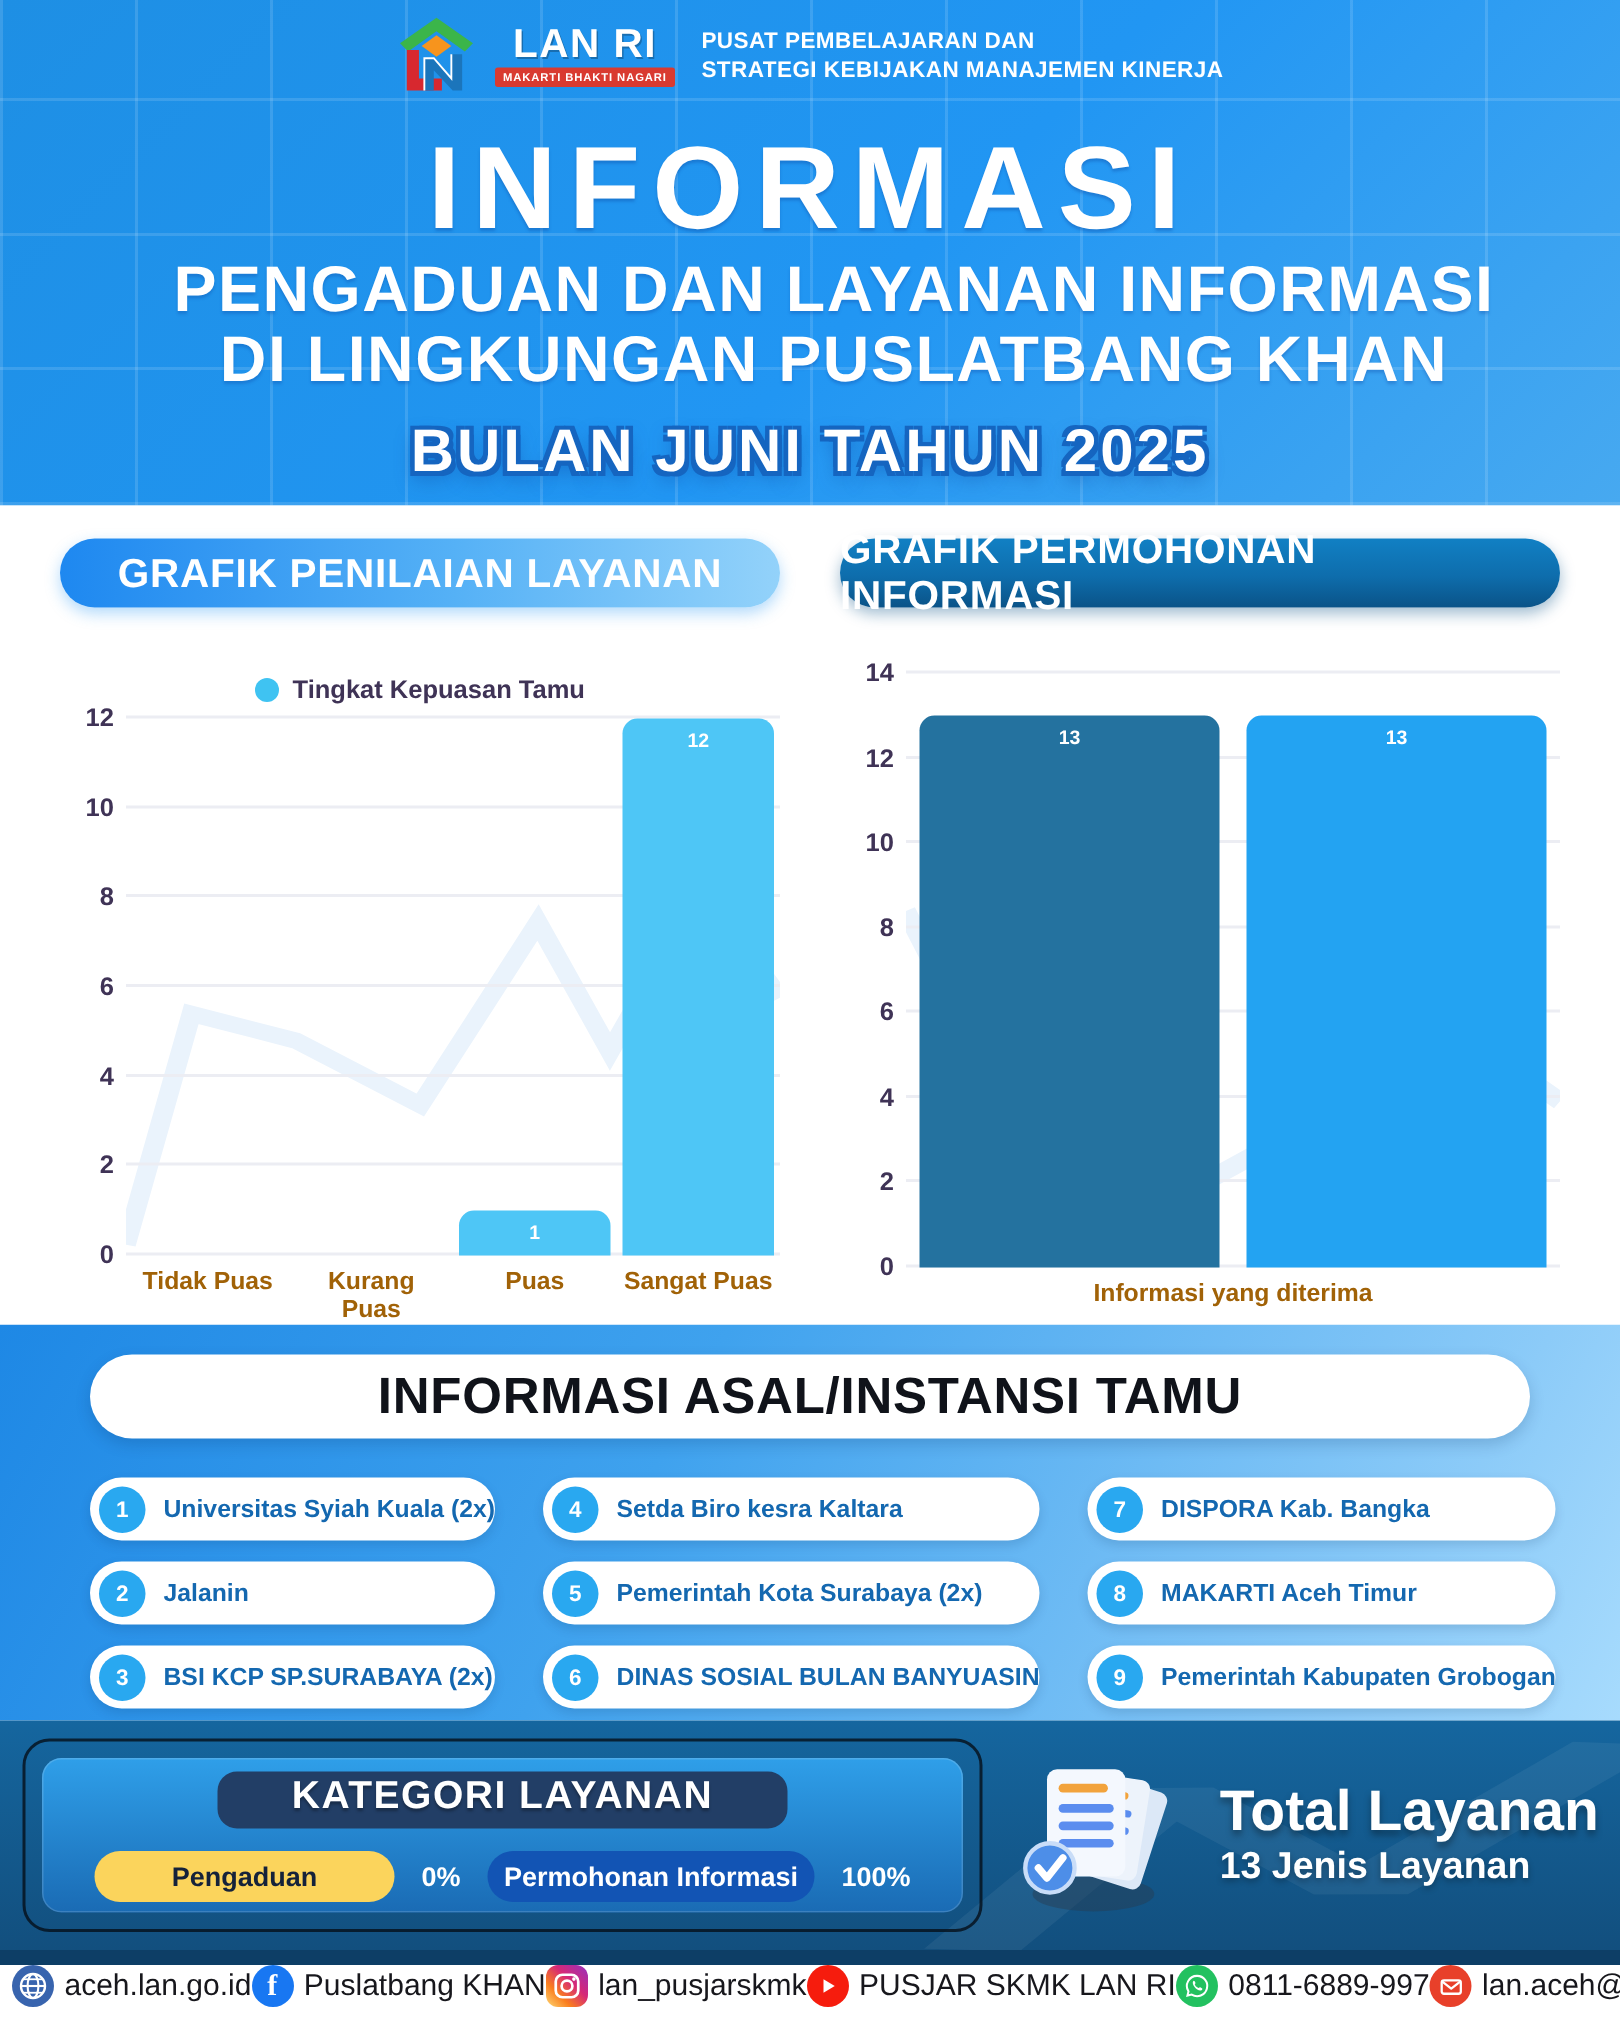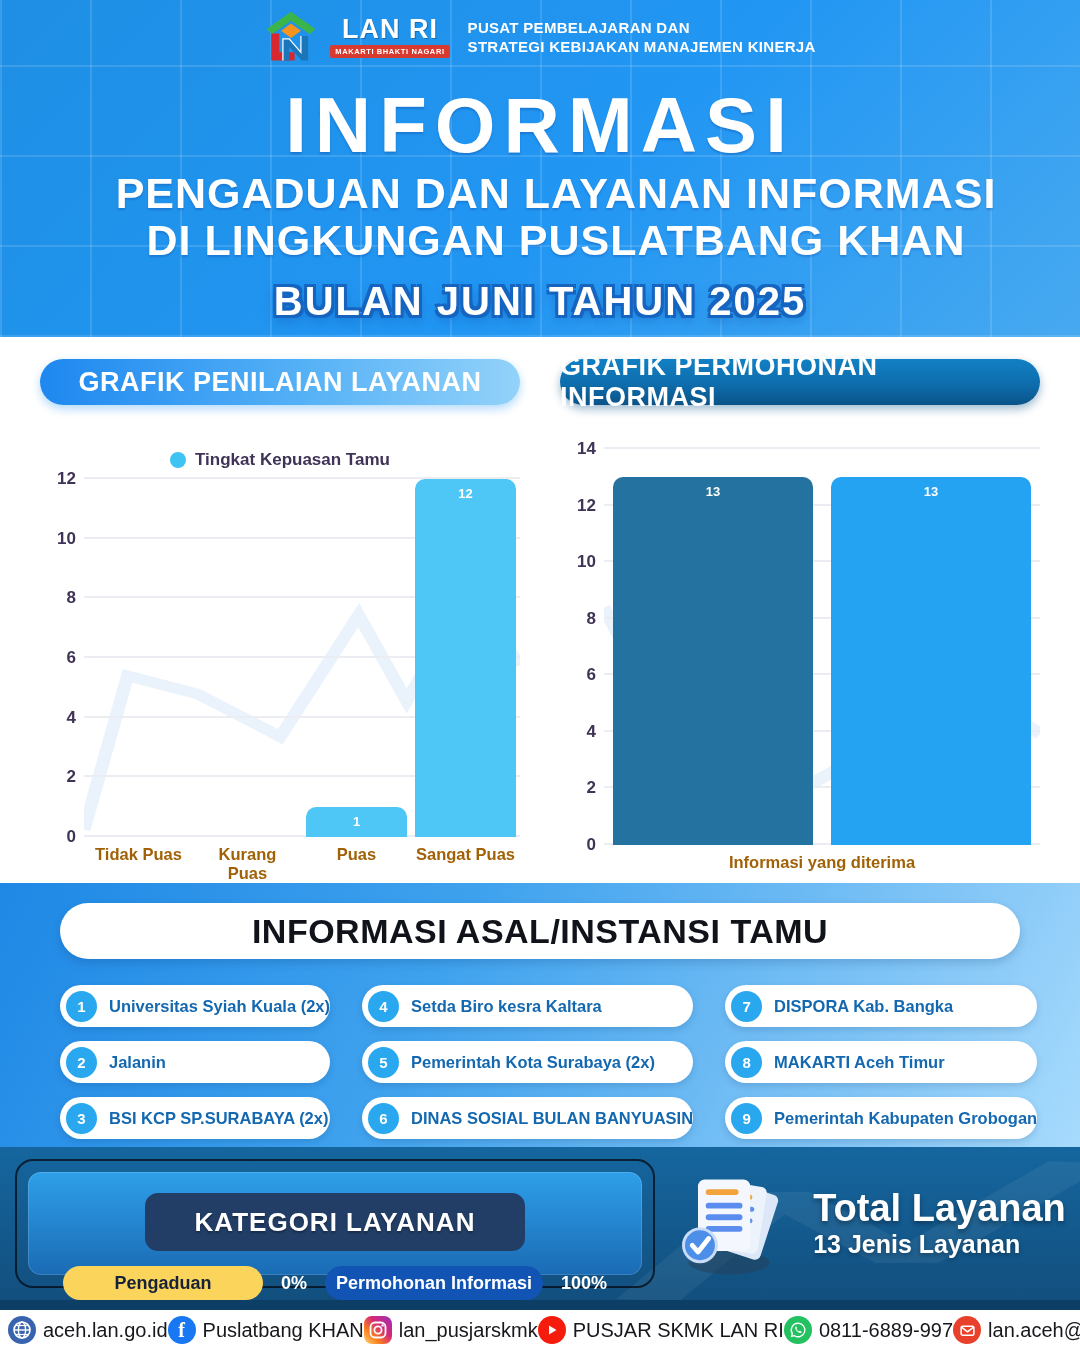--- a/index.html
+++ b/index.html
@@ -59,35 +59,35 @@
   .instansi-colm { flex:1; display:flex; flex-direction:column; gap:14px; }
   .inst-item { height:42px; background:#fff; border-radius:21px; display:flex; align-items:center; gap:12px; padding-left:6px; box-shadow:0 3px 7px rgba(0,40,90,.15); }
   .inst-num { width:31px; height:31px; flex:0 0 auto; border-radius:50%; background:#29A8F0; color:#fff; font-size:15px; font-weight:800; display:flex; align-items:center; justify-content:center; }
   .inst-label { font-size:16.5px; font-weight:700; color:#1468B0; white-space:nowrap; }
 
   
   .dark-band { height:153px; background:linear-gradient(180deg,#15669F 0%,#124F7E 100%); display:flex; position:relative; }
   .band-watermark { position:absolute; inset:0; width:100%; height:100%; }
   .kategori-outer { position:relative; margin:12px 0 12px 15px; width:640px; border:2px solid rgba(5,15,25,.8); border-radius:18px; padding:11px; }
   .kategori-inner { height:100%; border-radius:13px; background:linear-gradient(180deg,#2F9FE9 0%,#1A6BB4 100%); padding-top:9px; box-shadow:inset 0 0 0 1px rgba(255,255,255,.15); }
-  .kategori-title-pill { width:380px; height:58px; margin:12px auto; background:#223E66; border-radius:13px; display:flex; align-items:center; justify-content:center; }
+  .kategori-title-pill { width:380px; height:38px; margin:0 auto; background:#223E66; border-radius:13px; display:flex; align-items:flex-start; justify-content:center; }
   .kategori-title { color:#fff; font-size:26px; font-weight:700; letter-spacing:1px; text-shadow:0 2px 2px rgba(0,0,0,.3); }
   .kategori-row { margin-top:15px; display:flex; align-items:center; justify-content:center; gap:18px; }
   .pill-yellow { width:200px; height:34px; border-radius:17px; background:#FBD45C; display:flex; align-items:center; justify-content:center; font-size:18px; font-weight:700; color:#15223A; }
   .pill-blue { width:218px; height:34px; border-radius:17px; background:#1254B4; display:flex; align-items:center; justify-content:center; font-size:18px; font-weight:700; color:#fff; }
   .pct { color:#fff; font-size:18px; font-weight:600; }
   .total-block { flex:1; display:flex; align-items:center; justify-content:center; gap:28px; position:relative; }
   .total-icon { width:116px; height:116px; }
   .total-texts { color:#fff; }
   .total-title { font-size:38px; font-weight:800; text-shadow:0 3px 5px rgba(0,0,0,.35); line-height:1.1; }
   .total-sub { font-size:25px; font-weight:600; text-shadow:0 2px 4px rgba(0,0,0,.3); }
   .navy-strip { height:10px; background:#0D3E66; }
 
   
-  .footer { height:40px; background:#fff; display:flex; align-items:center; justify-content:space-evenly; padding:0 8px; }
+  .footer { height:40px; background:#fff; display:flex; align-items:flex-start; justify-content:space-evenly; padding:0 8px; }
   .foot-item { display:flex; align-items:center; gap:7px; font-size:20px; color:#17171C; white-space:nowrap; }
   .ficon { width:28px; height:28px; border-radius:50%; display:flex; align-items:center; justify-content:center; flex:0 0 auto; }
   .ficon svg { display:block; }
   .ficon.globe { background:#3864AE; }
   .ficon.fb { background:#1877F2; color:#fff; font-weight:800; font-size:20px; font-family:"Liberation Serif",serif; }
   .ficon.ig { background:linear-gradient(45deg,#FEDA75 0%,#FA7E1E 30%,#D62976 60%,#962FBF 100%); border-radius:8px; }
   .ficon.yt { background:#F61C0D; }
   .ficon.wa { background:#23C160; }
   .ficon.mail { background:#E8402A; }
 </style>

